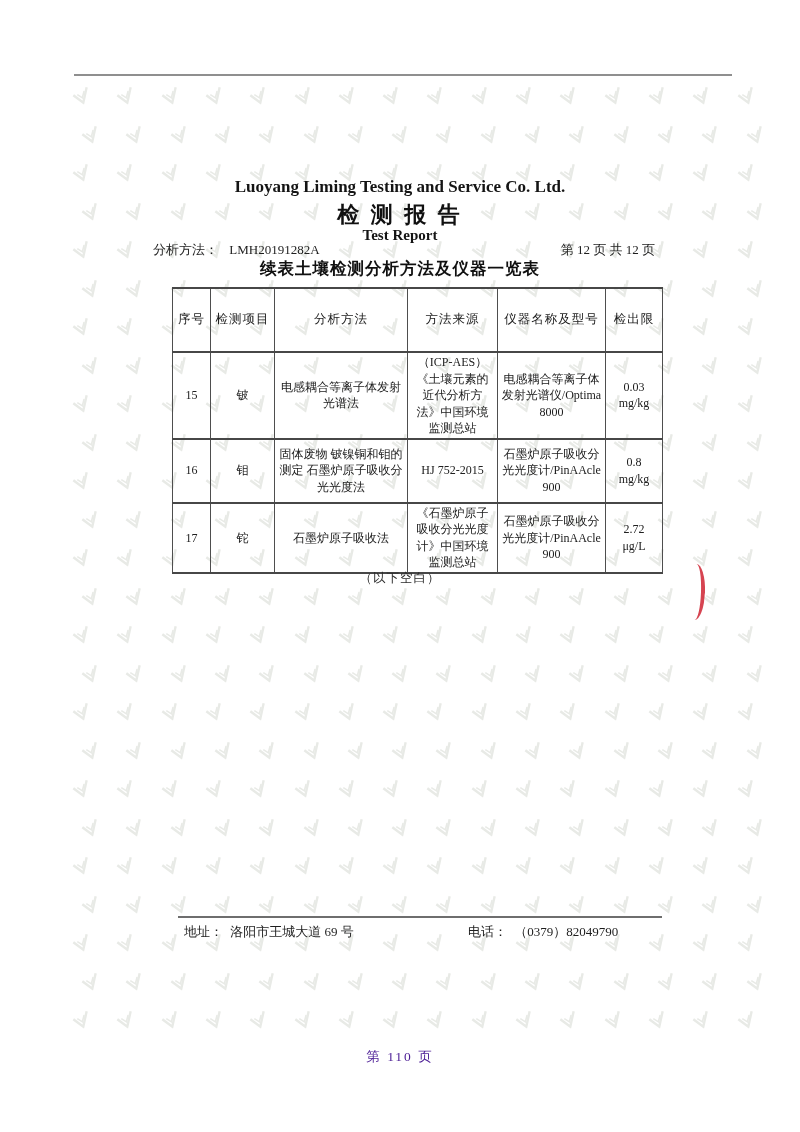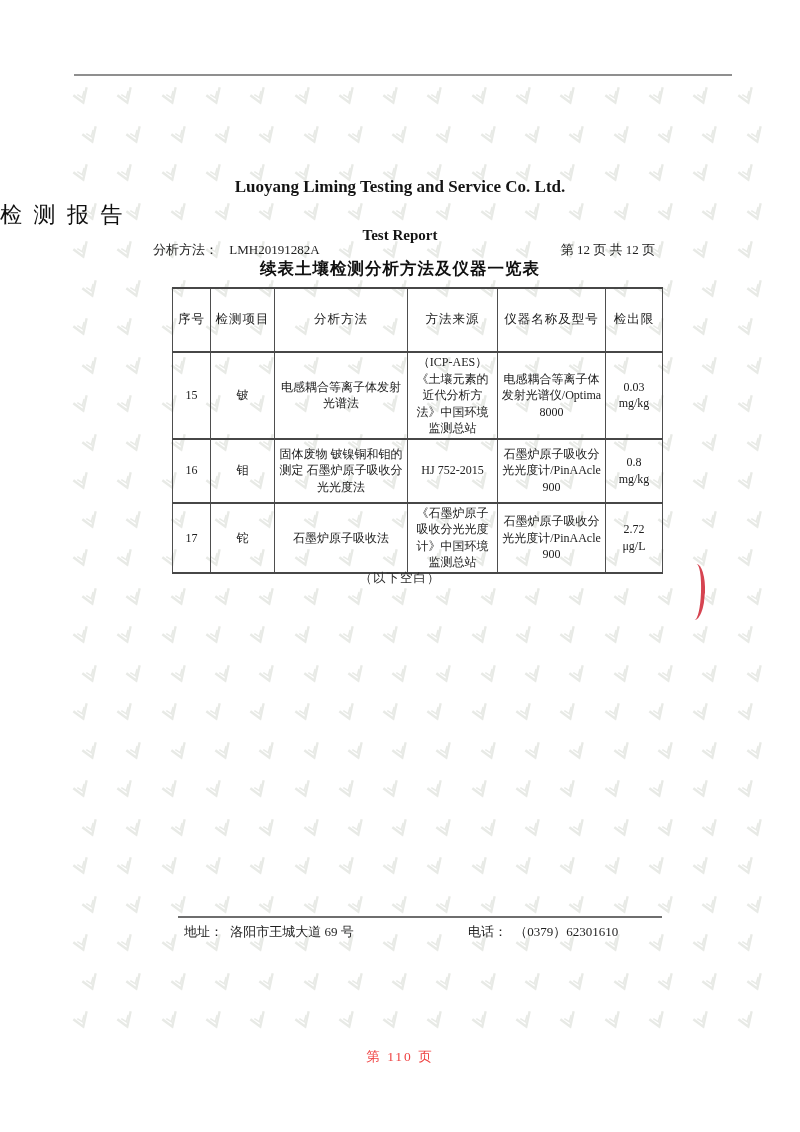--- a/index.html
+++ b/index.html
@@ -15,22 +15,22 @@
   .wm svg { display:block; }
   
   .content { position:absolute; inset:0; z-index:1; }
   .doc-top-title { position:absolute; top:50px; left:0; width:100%; text-align:center;
     font-size:13px; font-weight:bold; letter-spacing:1.5px; color:#1b1b1b; }
   .doc-top-rule { position:absolute; top:74px; left:74px; width:658px; height:2px; background:#8f8f8f; }
   .company-cn { position:absolute; top:142px; left:0; width:100%; text-align:center;
     font-size:25px; letter-spacing:3px; color:#0f0f0f; }
   .company-en { position:absolute; top:177px; left:0; width:100%; text-align:center;
     font-size:17px; font-weight:bold; color:#141414; }
-  .report-title-cn { position:absolute; top:200px; left:0; width:100%; text-align:left;
-    font-size:22px; font-weight:normal; letter-spacing:3px; color:#101010; }
+  .report-title-cn { position:absolute; top:200px; left:0; width:100%; text-align:center;
+    font-size:22px; font-weight:bold; letter-spacing:3px; color:#101010; }
   .report-title-en { position:absolute; top:227px; left:0; width:100%; text-align:center;
     font-size:15px; font-weight:bold; color:#141414; }
   .meta-row { position:absolute; top:241px; left:153px; width:502px;
     display:flex; justify-content:space-between; font-size:13px; color:#1e1e1e; }
   .meta-left .val { margin-left:8px; }
   .table-title { position:absolute; top:258px; left:0; width:100%; text-align:center;
     font-size:16.5px; font-weight:bold; letter-spacing:1px; color:#101010; }
   
   .dtable { position:absolute; top:287px; left:172px; border-collapse:collapse; table-layout:fixed; }
   .dtable td, .dtable th {
@@ -45,21 +45,21 @@
   .footnote { position:absolute; top:570px; left:0; width:100%; text-align:center;
     font-size:12.5px; letter-spacing:1px; color:#2a2a2a; }
   .stamp-arc { position:absolute; left:686px; top:564px; width:15px; height:56px;
     border-right:4px solid var(--stamp-red); border-radius:50%; opacity:.85; transform:rotate(2deg); }
   
   .footer-rule { position:absolute; top:916px; left:178px; width:484px; height:2px; background:#6e6e6e; }
   .footer-addr { position:absolute; top:923px; left:184px; font-size:13px; color:#1e1e1e; }
   .footer-phone { position:absolute; top:923px; left:468px; font-size:13px; color:#1e1e1e; }
   .footer-addr .val, .footer-phone .val { margin-left:4px; }
   .page-no { position:absolute; top:1048px; left:0; width:100%; text-align:center;
-    font-size:13.5px; letter-spacing:2px; color:#ef4444; }
+    font-size:13.5px; letter-spacing:2px; color:#4c1d95; }
 </style>
 </head>
 <body>
 
 <div class="wm-layer">
     <div class="wm" style="left: 72px; top: 88px;">
     <svg width="19" height="17" viewBox="0 0 19 17">
       <path d="M2 5 L9.5 15 L17 1" fill="none" stroke="currentColor" stroke-width="2.4"></path>
       <path d="M6 5.5 L10 10 L13.5 4" fill="none" stroke="currentColor" stroke-width="1.6"></path>
     </svg>
@@ -2536,18 +2536,18 @@
 
   <div class="stamp-arc"></div>
 
   <div class="footer-rule"></div>
   <div class="footer-addr">
     <span>地址：</span>
     <span class="val">洛阳市王城大道 69 号</span>
   </div>
   <div class="footer-phone">
     <span>电话：</span>
-    <span class="val">（0379）62301610</span>
+    <span class="val">（0379）82049790</span>
   </div>
 
   <div class="page-no">第 110 页</div>
 
 </div>
 
 </body></html>

